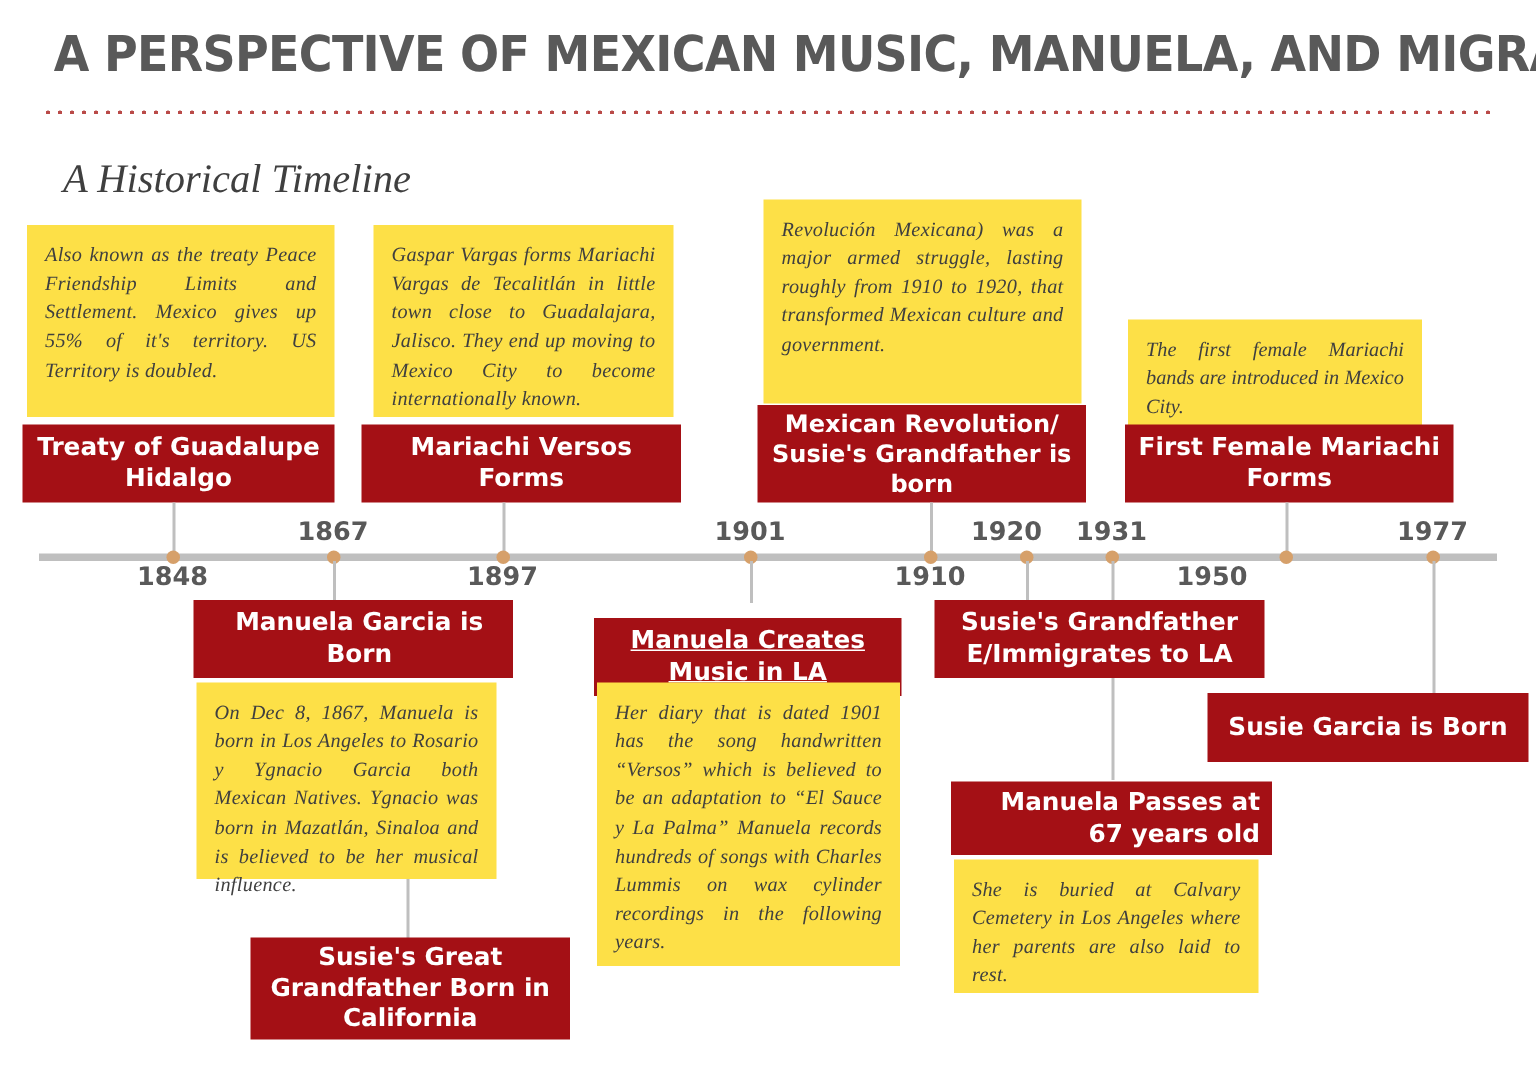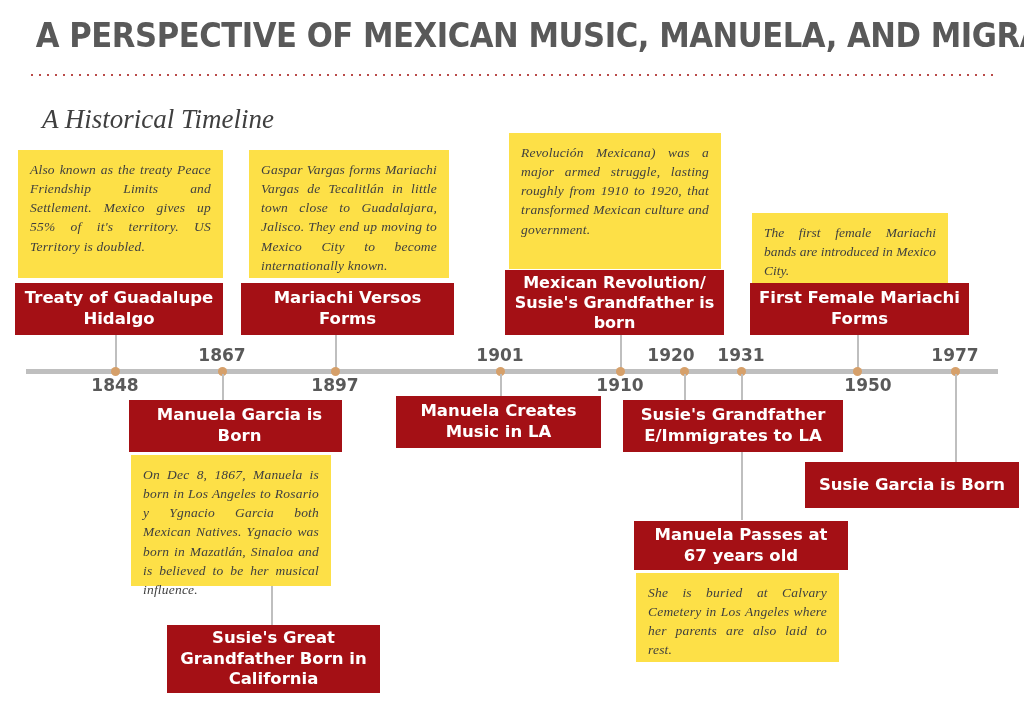--- a/index.html
+++ b/index.html
@@ -165,40 +165,41 @@
   <div class="tick" style="left:857px;"></div>
   <div class="tick" style="left:955px;"></div>
 
   <div class="year" style="left:115px; top:375px;">1848</div>
   <div class="year" style="left:222px; top:345px;">1867</div>
   <div class="year" style="left:335px; top:375px;">1897</div>
   <div class="year" style="left:500px; top:345px;">1901</div>
   <div class="year" style="left:620px; top:375px;">1910</div>
   <div class="year" style="left:671px; top:345px;">1920</div>
   <div class="year" style="left:741px; top:345px;">1931</div>
-  <div class="year" style="left:868px; top:375px;">1950</div>
+  <div class="year" style="left:808px; top:375px;">1950</div>
   <div class="year" style="left:955px; top:345px;">1977</div>
 
   <div class="connector" style="left:222px; top:374px; height:28px;"></div>
   <div class="connector" style="left:500px; top:374px; height:28px;"></div>
   <div class="connector" style="left:684px; top:374px; height:28px;"></div>
   <div class="connector" style="left:955px; top:374px; height:88px;"></div>
   <div class="connector" style="left:741px; top:374px; height:146px;"></div>
   <div class="connector" style="left:271px; top:586px; height:40px;"></div>
 
   <div class="label" style="left:129px; top:400px; width:213px; height:52px;padding-left:16px;">Manuela Garcia is Born</div>
 
-  <div class="label" style="left:396px; top:396px; width:205px; height:52px;">Manuela Creates Music in LA</div>
+  <div class="label" style="left:396px; top:412px; width:205px; height:52px;text-decoration:underline;">Manuela Creates Music in LA</div>
 
   <div class="label" style="left:623px; top:400px; width:220px; height:52px;">Susie's Grandfather E/Immigrates to LA</div>
 
   <div class="label" style="left:805px; top:462px; width:214px; height:46px;">Susie Garcia is Born</div>
 
-  <div class="label" style="left:634px; top:521px; width:214px; height:49px;">Manuela Passes at 67 years old</div>
+  <div class="label" style="left:634px; top:521px; width:214px; height:49px;text-align:right;">Manuela Passes at 67 years old</div>
 
   <div class="label" style="left:167px; top:625px; width:213px; height:68px;">Susie's Great Grandfather Born in California</div>
 
   <div class="note loose" style="left:131px; top:455px; width:200px; height:131px;">On Dec 8, 1867, Manuela is born in Los Angeles to Rosario y Ygnacio Garcia both Mexican Natives. Ygnacio was born in Mazatlán, Sinaloa and is believed to be her musical influence.</div>
 
+  <div class="note loose" style="left:398px; top:455px; width:202px; height:189px;">Her diary that is dated 1901 has the song handwritten “Versos” which is believed to be an adaptation to “El Sauce y La Palma” Manuela records hundreds of songs with Charles Lummis on wax cylinder recordings in the following years.</div>
 
   <div class="note loose" style="left:636px; top:573px; width:203px; height:89px;">She is buried at Calvary Cemetery in Los Angeles where her parents are also laid to rest.</div>
 
 </div>
 
 </body></html>

